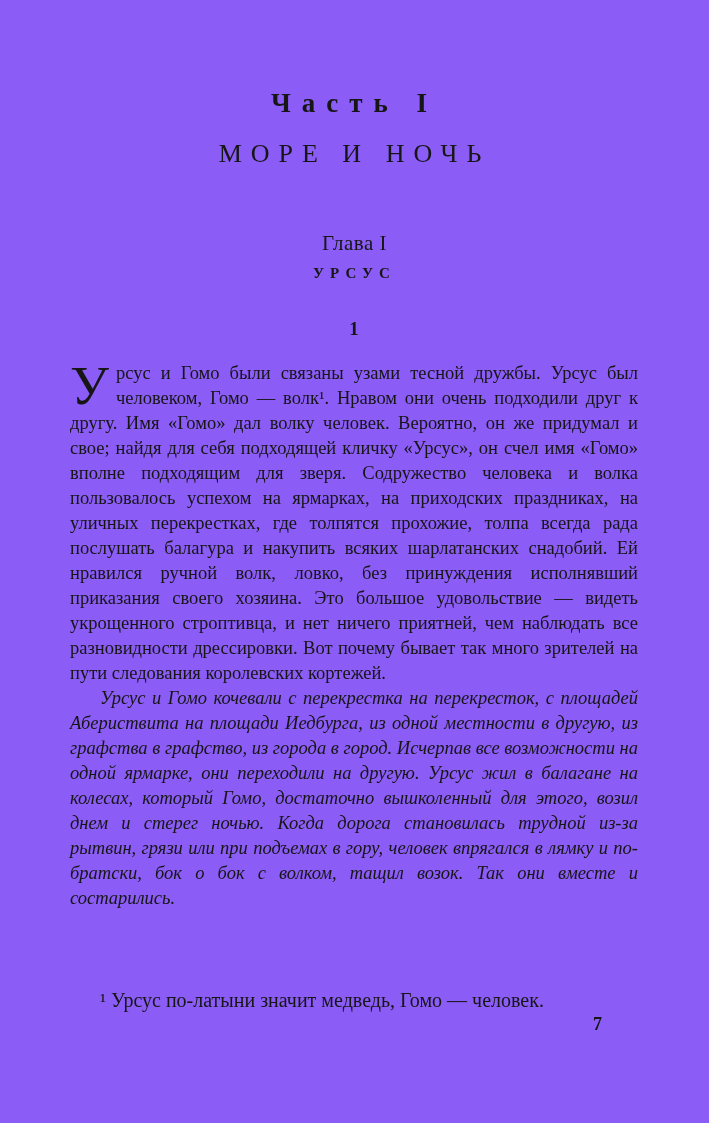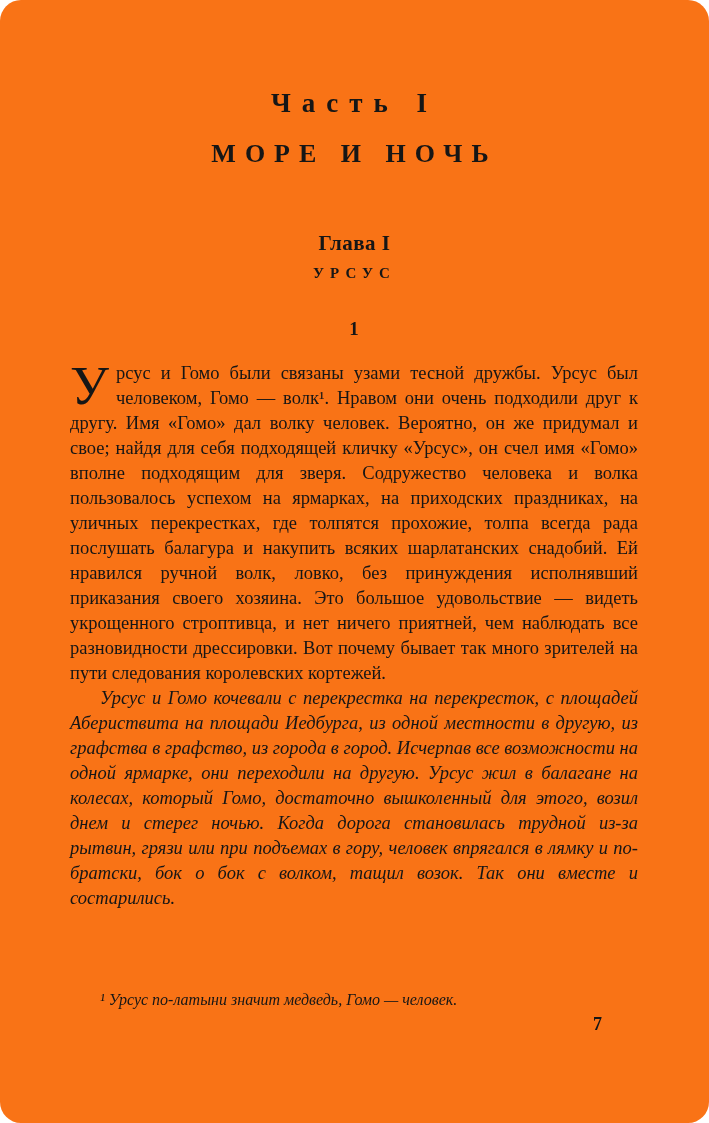--- a/index.html
+++ b/index.html
@@ -2,49 +2,48 @@
 <html lang="ru"><head>
   <meta charset="utf-8">
   <style>
     * { margin: 0; padding: 0; box-sizing: border-box; }
     html, body { background: #ffffff; }
     .page {
       position: relative;
       width: 709px;
       height: 1123px;
       margin: 0 auto;
-      background: #f97316;
+      background: #8b5cf6;
       color: #161616;
       font-family: "Liberation Serif", "DejaVu Serif", serif;
       overflow: hidden;
-      border-radius: 21px;
     }
     .centered {
       position: absolute;
       left: 0;
       width: 100%;
       text-align: center;
       white-space: nowrap;
     }
     .part-label {
       top: 88px;
       font-size: 27px;
       font-weight: bold;
       letter-spacing: 11px;
     }
     .part-title {
       top: 139px;
       font-size: 26px;
-      font-weight: bold;
+      font-weight: normal;
       letter-spacing: 9px;
     }
     .chapter-label {
       top: 231px;
       font-size: 21px;
-      font-weight: bold;
+      font-weight: normal;
       letter-spacing: 0.5px;
     }
     .chapter-title {
       top: 265px;
       font-size: 15px;
       font-weight: bold;
       letter-spacing: 6px;
     }
     .section-number {
       top: 318px;
@@ -69,25 +68,24 @@
       font-size: 55px;
       line-height: 46px;
       padding: 2px 7px 0 0;
       font-weight: normal;
     }
     .footnote {
       position: absolute;
       top: 990px;
       left: 70px;
       width: 568px;
-      font-size: 16px;
+      font-size: 20px;
       line-height: 20px;
       text-indent: 30px;
       color: #161616;
-      font-style: italic;
     }
     .page-number {
       position: absolute;
       top: 1014px;
       left: 0;
       width: 602px;
       text-align: right;
       font-size: 18px;
       font-weight: bold;
       color: #161616;

